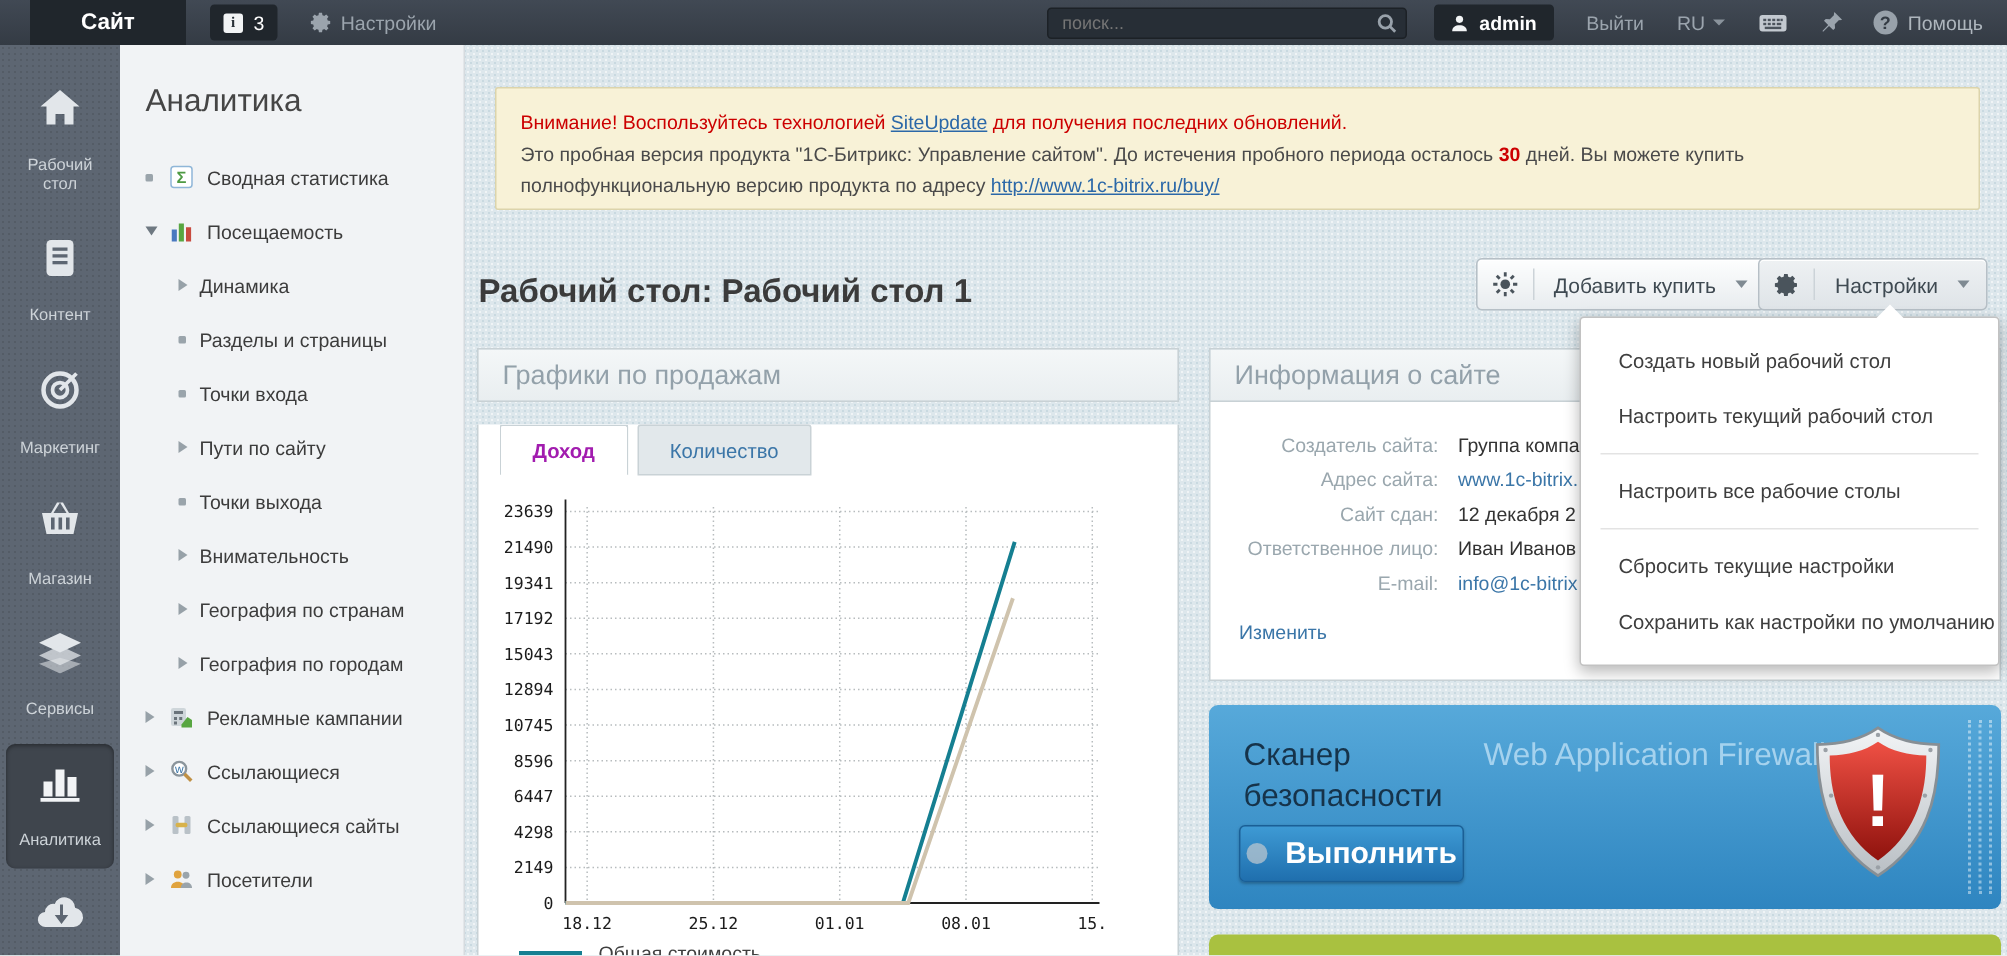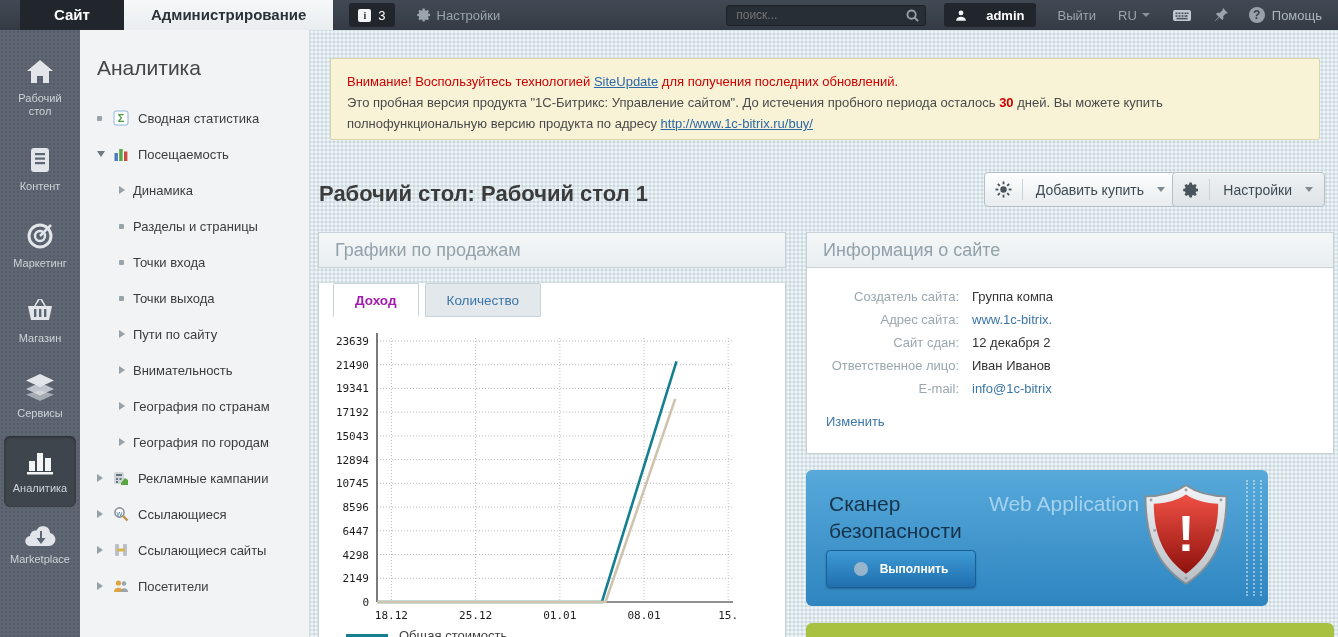--- a/index.html
+++ b/index.html
@@ -14,38 +14,38 @@
     background:#20262c; color:#fff; font-weight:bold; font-size:15px; cursor:pointer; }
   .tab-admin { height:30px; line-height:30px; padding:0 27px;
     background:linear-gradient(#f6f8f9,#e9edef); color:#2a3137; font-weight:bold; font-size:15px; cursor:pointer; }
   .notif-btn { display:flex; align-items:center; gap:7px; height:24px; margin-left:16px;
     background:#20262c; border-radius:3px; padding:0 9px; color:#fff; cursor:pointer; }
   .info-glyph { width:13px; height:13px; background:#f2f4f5; border-radius:2px; color:#2a3138;
     font-size:10px; font-weight:bold; text-align:center; line-height:13px; font-family:"Liberation Serif",serif; }
   .tb-item { display:flex; align-items:center; gap:6px; color:#9ba4ad; cursor:pointer; }
   .tb-settings { margin-left:22px; }
   .tb-search { margin-left:auto; position:relative; }
-  .tb-search input { width:200px; height:21px; background:#272e36; border:1px solid #1c2126;
+  .tb-search input { width:240px; height:21px; background:#272e36; border:1px solid #1c2126;
     border-radius:3px; color:#98a1aa; font-size:12px; padding:0 26px 0 9px; outline:none; }
   .tb-search .mag { position:absolute; right:6px; top:3px; }
-  .user-btn { display:flex; align-items:center; gap:19px; height:24px; margin-left:18px;
+  .user-btn { display:flex; align-items:center; gap:7px; height:24px; margin-left:18px;
     background:#20262c; border-radius:3px; padding:0 11px; color:#fff; font-weight:bold; cursor:pointer; }
   .tb-link { color:#9ba4ad; margin-left:22px; cursor:pointer; }
   .lang { display:flex; align-items:center; gap:5px; }
   .caret-dn { width:0; height:0; border-left:4px solid transparent; border-right:4px solid transparent; border-top:4px solid #8a939c; }
   .help { display:flex; align-items:center; gap:7px; margin-left:20px; margin-right:16px; color:#aeb6bd; cursor:pointer; }
   .help-circle { width:16px; height:16px; border-radius:50%; background:#98a1aa; color:#343b44;
     font-weight:bold; font-size:12px; text-align:center; line-height:16px; }
   .tb-icon { margin-left:22px; cursor:pointer; display:flex; }
 
   
   .navrail { position:absolute; top:30px; left:0; width:80px; bottom:0; background:#5d6672;
     background-image:radial-gradient(rgba(0,0,0,.10) 1px, transparent 1px); background-size:4px 4px;
     display:flex; flex-direction:column; align-items:stretch; padding-top:14px; z-index:5; }
-  .nav-item { display:flex; flex-direction:column; align-items:center; gap:6px;
+  .nav-item { display:flex; flex-direction:column; align-items:center; gap:18px;
     padding:12px 2px 12px 2px; margin:2px 4px; border-radius:6px; cursor:pointer; }
   .nav-item.active { background:#3f454d; box-shadow:inset 0 1px 3px rgba(0,0,0,.4); }
   .nav-label { font-size:11px; color:#cdd3d8; text-align:center; line-height:13px; }
   .nav-ic { display:flex; }
 
   
   .sidebar { position:absolute; top:30px; left:80px; width:230px; bottom:0;
     background:#f1f3f5; border-right:1px solid #d6dbdf; padding:26px 0 0 17px; z-index:4; }
   .sidebar-title { font-size:21px; color:#454545; margin-bottom:20px; }
   .side-item { display:flex; align-items:center; height:36px; cursor:pointer; }
@@ -117,45 +117,44 @@
   
   .dropdown { position:absolute; left:743px; top:181px; width:280px; z-index:55;
     background:#fff; border:1px solid #c2c2c2; border-radius:3px;
     box-shadow:0 4px 10px rgba(0,0,0,.28); padding:10px 0; }
   .dropdown::before { content:""; position:absolute; top:-9px; left:197px; width:0; height:0;
     border-left:9px solid transparent; border-right:9px solid transparent; border-bottom:9px solid #fff; }
   .dd-item { padding:11px 25px; font-size:13.5px; color:#3e3e3e; cursor:pointer; white-space:nowrap; }
   .dd-divider { border-top:1px solid #e3e3e3; margin:6px 13px; }
 
   
-  .security-widget { position:absolute; left:496px; top:440px; width:462px; height:136px;
+  .security-widget { position:absolute; left:496px; top:440px; width:528px; height:136px;
     background:linear-gradient(#57a9da,#2e85c0); border-radius:6px; overflow:hidden; }
   .sec-title { position:absolute; left:23px; top:20px; width:160px; font-size:21px; color:#16334a; line-height:27px; }
   .sec-sub { position:absolute; left:183px; top:20px; width:230px; font-size:21px; color:#a5d2ee; line-height:27px; }
   .run-btn { position:absolute; left:20px; top:80px; width:150px; height:38px;
     background:linear-gradient(#3e9ad4,#1f6fae); border:1px solid #1a5f96; border-radius:4px;
     display:flex; align-items:center; justify-content:center; gap:12px;
-    color:#fff; font-weight:bold; font-size:12px; cursor:pointer; box-shadow:0 1px 2px rgba(0,0,0,.25); }
+    color:#fff; font-weight:bold; font-size:20px; cursor:pointer; box-shadow:0 1px 2px rgba(0,0,0,.25); }
   .run-circle { width:14px; height:14px; border-radius:50%; background:#b9c6cf; opacity:.75; }
   .sec-status { position:absolute; left:183px; top:84px; width:170px; font-size:13px; color:#fff; line-height:18px; }
   .sec-shield { position:absolute; right:36px; top:12px; }
   .sec-dots { position:absolute; right:6px; top:10px; bottom:10px; display:flex; }
   .sec-dots span { border-left:2px dotted rgba(255,255,255,.45); margin-left:5px; }
 
   .green-widget { position:absolute; left:496px; top:593px; width:528px; height:50px;
     background:#a9c140; border-radius:6px 6px 0 0; }
 </style>
 </head>
 <body>
 
 <div id="app">
 
   <div class="topbar">
     <div class="tab-site">Сайт</div>
-    <div class="tab-admin">Администрирование</div>
 
     <div class="notif-btn">
       <span class="info-glyph">i</span>
       <span>3</span>
     </div>
 
     <div class="tb-item tb-settings">
       <span style="display:flex">
         <svg width="14" height="14" viewBox="0 0 16 16" fill="#9ba4ad">
             <path d="M8 5.2A2.8 2.8 0 1 0 8 10.8 2.8 2.8 0 0 0 8 5.2zm7 4v-2.4l-1.9-.3c-.1-.5-.3-.9-.5-1.3l1.1-1.6-1.7-1.7-1.6 1.1c-.4-.2-.8-.4-1.3-.5L8.8.6H6.4l-.3 1.9c-.5.1-.9.3-1.3.5L3.2 1.9 1.5 3.6l1.1 1.6c-.2.4-.4.8-.5 1.3l-1.9.3v2.4l1.9.3c.1.5.3.9.5 1.3l-1.1 1.6 1.7 1.7 1.6-1.1c.4.2.8.4 1.3.5l.3 1.9h2.4l.3-1.9c.5-.1.9-.3 1.3-.5l1.6 1.1 1.7-1.7-1.1-1.6c.2-.4.4-.8.5-1.3z"></path>
@@ -331,26 +330,26 @@
     </div>
     <div class="side-item sub">
       <span class="marker dot"></span>
       <span class="side-label">Разделы и страницы</span>
     </div>
     <div class="side-item sub">
       <span class="marker dot"></span>
       <span class="side-label">Точки входа</span>
     </div>
     <div class="side-item sub">
+      <span class="marker arrow"></span>
+      <span class="side-label">Пути по сайту</span>
+    </div>
+    <div class="side-item sub">
       <span class="marker dot"></span>
       <span class="side-label">Точки выхода</span>
-    </div>
-    <div class="side-item sub">
-      <span class="marker arrow"></span>
-      <span class="side-label">Пути по сайту</span>
     </div>
     <div class="side-item sub">
       <span class="marker arrow"></span>
       <span class="side-label">Внимательность</span>
     </div>
     <div class="side-item sub">
       <span class="marker arrow"></span>
       <span class="side-label">География по странам</span>
     </div>
     <div class="side-item sub">
@@ -569,15 +568,24 @@
       </div>
       <div class="sec-dots">
           <span></span>
           <span></span>
           <span></span>
         </div>
     </div>
 
     <div class="green-widget"></div>
 
+    <div class="dropdown">
+      <div class="dd-item">Создать новый рабочий стол</div>
+      <div class="dd-item">Настроить текущий рабочий стол</div>
+      <div class="dd-divider"></div>
+      <div class="dd-item">Настроить все рабочие столы</div>
+      <div class="dd-divider"></div>
+      <div class="dd-item">Сбросить текущие настройки</div>
+      <div class="dd-item">Сохранить как настройки по умолчанию</div>
+    </div>
 
   </div>
 </div>
 
 </body></html>

